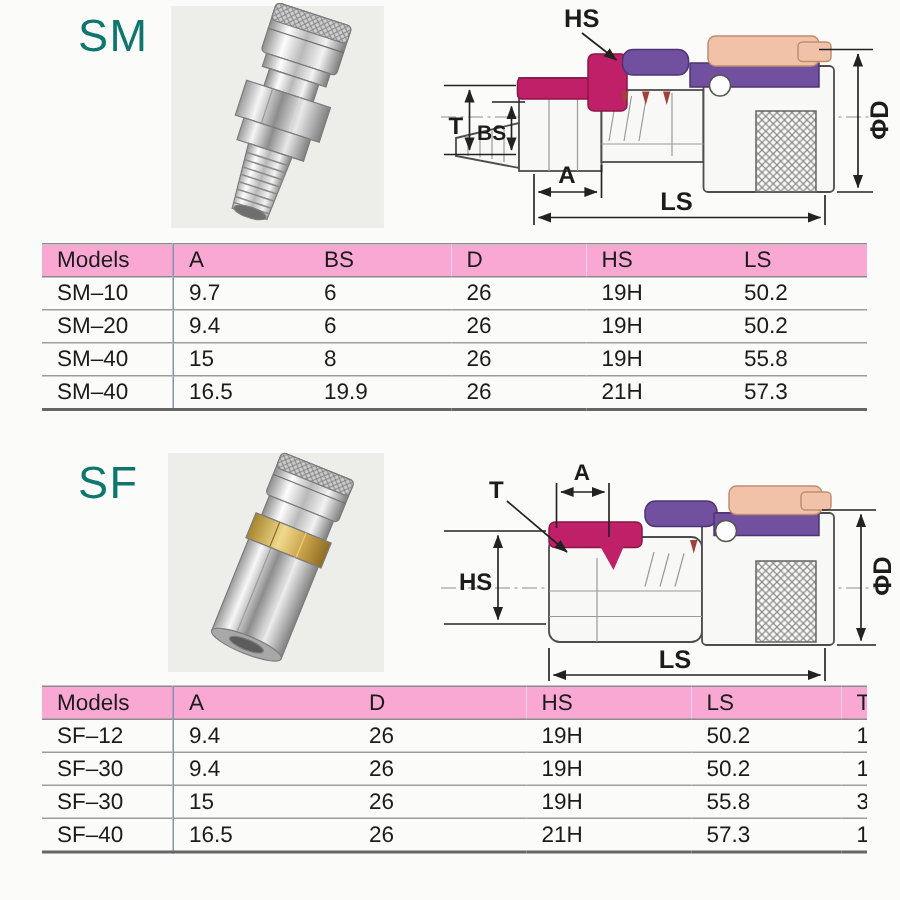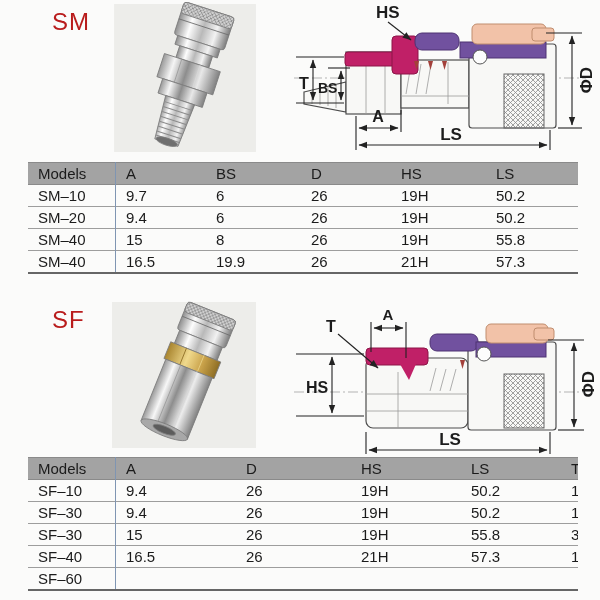--- a/index.html
+++ b/index.html
@@ -5,22 +5,22 @@
   html,body{margin:0;padding:0;}
   body{
     width:600px;height:600px;overflow:hidden;
     background:#fbfbfa;
     font-family:"Liberation Sans","DejaVu Sans",sans-serif;
     color:#1b1b1b;
   }
   .page{position:relative;width:600px;height:600px;}
   .sec-label{
     position:absolute;
-    font-size:24px;
-    color:#b91c1c;
+    font-size:30px;
+    color:#0f766e;
     letter-spacing:1px;
     text-align:right;
   }
   #sm-label{left:52px;top:8px;}
   #sf-label{left:52px;top:306px;}
   .photo{position:absolute;}
   #sm-photo{left:108px;top:2px;width:152px;height:152px;}
   #sf-photo{left:104px;top:300px;width:160px;height:152px;}
   .diagram{position:absolute;}
   #sm-diagram{left:288px;top:0px;width:310px;height:158px;}
@@ -38,21 +38,21 @@
   #sm-table{left:28px;top:162px;}
   #sf-table{left:28px;top:457px;}
   .spec th,.spec td{
     height:21px;
     padding:0 0 0 10px;
     text-align:left;
     font-weight:normal;
     white-space:nowrap;
     overflow:hidden;
   }
-  .spec thead tr{background:#a3a3a3;border-bottom:1px solid #8a8a8a;}
+  .spec thead tr{background:#f9a8d4;border-bottom:1px solid #8a8a8a;}
   .spec tbody tr{border-bottom:1px solid #9d9d9d;}
   .spec tbody tr:last-child{border-bottom:none;}
   .spec th:first-child,.spec td:first-child{border-right:1.2px solid #7f95b2;}
   
   #sm-table th:nth-child(1){width:77px;}
   #sm-table th:nth-child(2){width:80px;}
   #sm-table th:nth-child(3){width:85px;}
   #sm-table th:nth-child(4){width:80px;}
   #sm-table th:nth-child(5){width:85px;}
   #sm-table th:nth-child(6){width:80px;}
@@ -343,21 +343,21 @@
           <th>Models</th>
           <th>A</th>
           <th>D</th>
           <th>HS</th>
           <th>LS</th>
           <th>T</th>
         </tr>
       </thead>
       <tbody>
         <tr>
-          <td>SF–10</td>
+          <td>SF–12</td>
           <td>9.4</td>
           <td>26</td>
           <td>19H</td>
           <td>50.2</td>
           <td>1/8PT</td>
         </tr>
         <tr>
           <td>SF–30</td>
           <td>9.4</td>
           <td>26</td>
@@ -374,24 +374,16 @@
           <td>3/8PT</td>
         </tr>
         <tr>
           <td>SF–40</td>
           <td>16.5</td>
           <td>26</td>
           <td>21H</td>
           <td>57.3</td>
           <td>1/2PT</td>
         </tr>
-        <tr>
-          <td>SF–60</td>
-          <td></td>
-          <td></td>
-          <td></td>
-          <td></td>
-          <td></td>
-        </tr>
       </tbody>
     </table>
 
 </div>
 
 </body></html>

